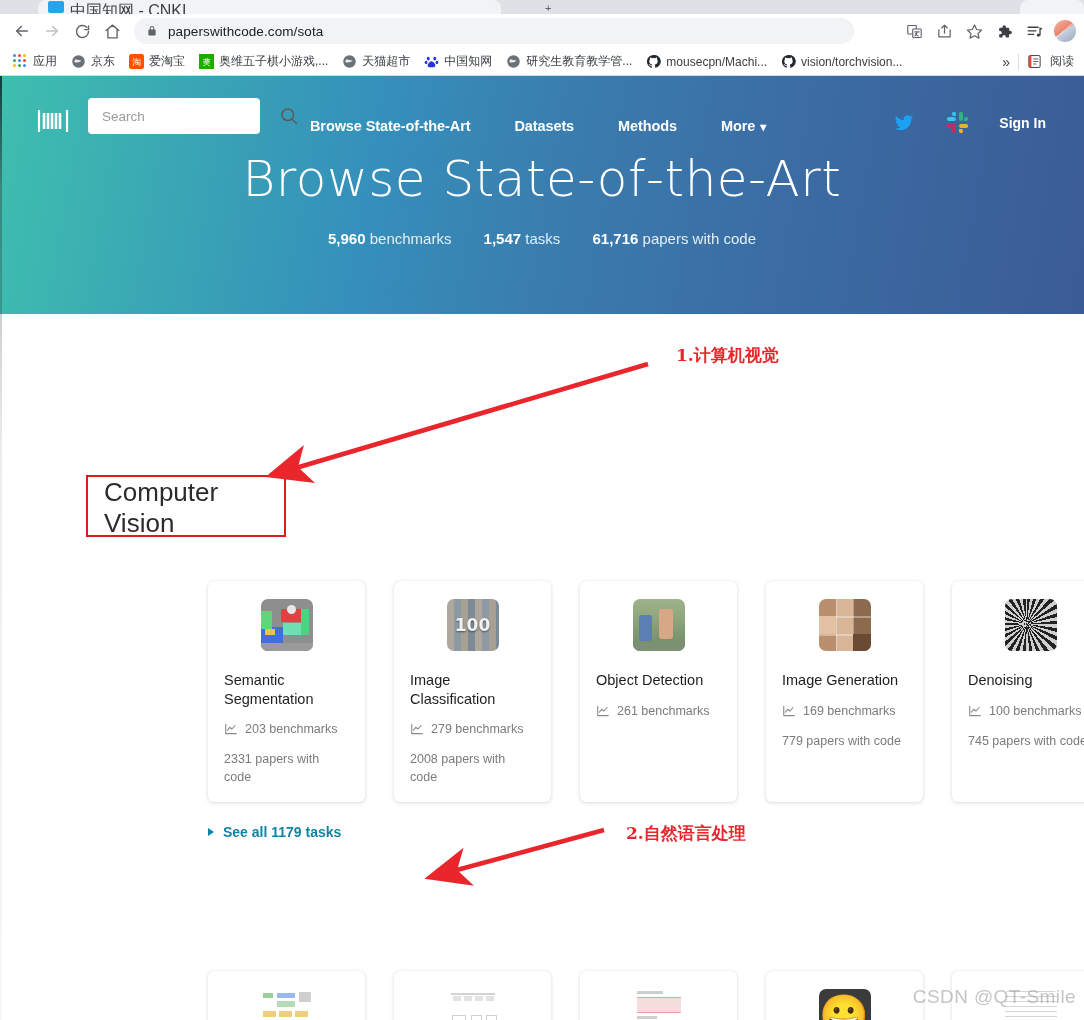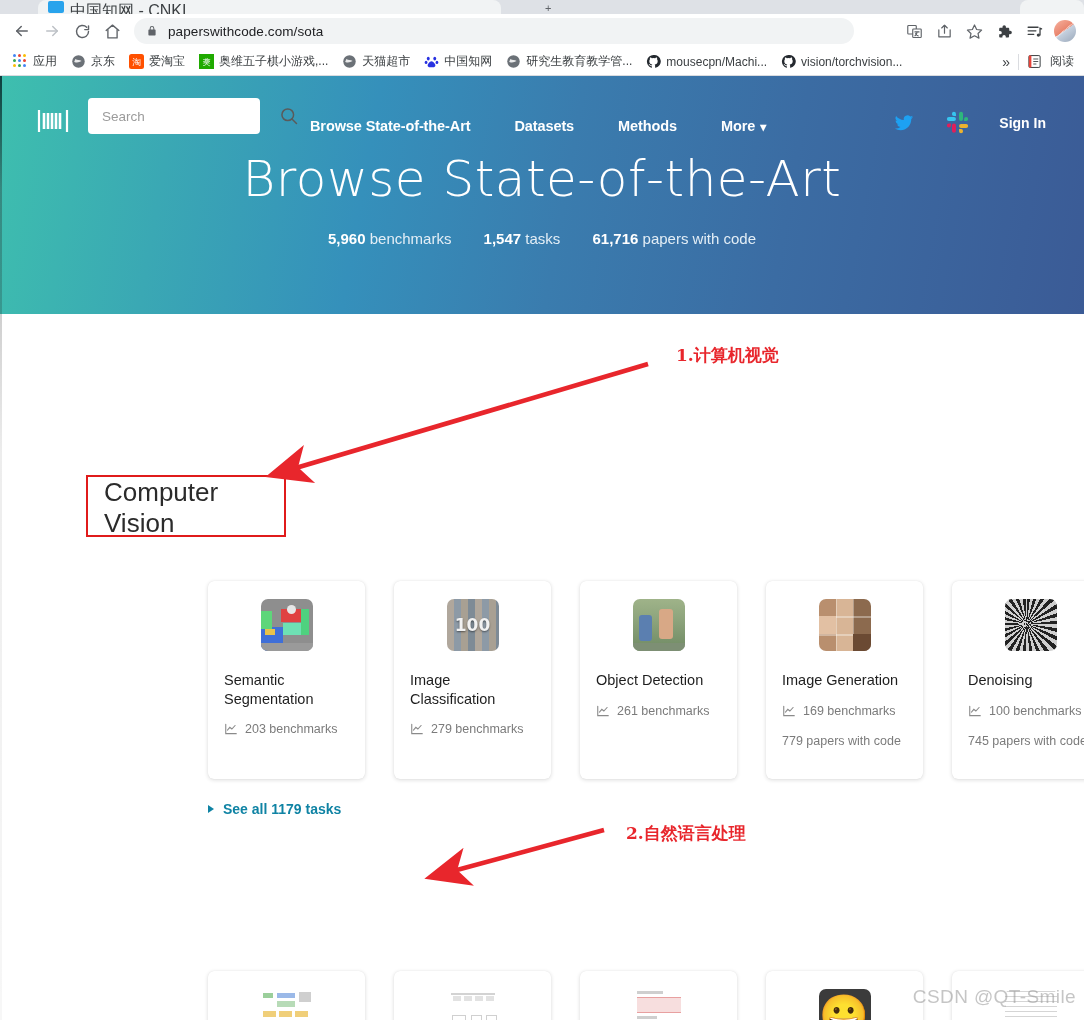--- a/index.html
+++ b/index.html
@@ -436,38 +436,40 @@
         <div class="card-title">Semantic Segmentation</div>
         <div class="card-bm">
           <span style="display:flex">
             <svg width="14" height="14" viewBox="0 0 24 24" fill="none" stroke="#8a8a8a" stroke-width="1.9" stroke-linecap="round">
                 <path d="M3 4v16h18"></path>
                 <polyline points="6 14 10 9 13.5 12 19 6"></polyline>
               </svg>
           </span>
           <span>203 benchmarks</span>
         </div>
+        <div class="card-papers">2331 papers with code</div>
       </div>
 
       <div class="card tall">
         <div class="card-ico" style="background:
                repeating-linear-gradient(90deg,#b0a79c 0 7px,#8d9aa6 7px 14px,#a8a093 14px 21px,#7e8b96 21px 28px),
                repeating-linear-gradient(0deg,rgba(0,0,0,.12) 0 7px,rgba(255,255,255,.12) 7px 14px);
                display:flex;align-items:center;justify-content:center;font-family:'DejaVu Sans',sans-serif;
                color:#f2f2f2;font-size:17px;font-weight:bold;text-shadow:0 1px 2px rgba(0,0,0,.5)">100</div>
         <div class="card-title">Image Classification</div>
         <div class="card-bm">
           <span style="display:flex">
             <svg width="14" height="14" viewBox="0 0 24 24" fill="none" stroke="#8a8a8a" stroke-width="1.9" stroke-linecap="round">
                 <path d="M3 4v16h18"></path>
                 <polyline points="6 14 10 9 13.5 12 19 6"></polyline>
               </svg>
           </span>
           <span>279 benchmarks</span>
         </div>
+        <div class="card-papers">2008 papers with code</div>
       </div>
 
       <div class="card tall">
         <div class="card-ico" style="background:linear-gradient(180deg,#9fb389 0%,#8da47c 40%,#6f8a63 100%);position:relative;overflow:hidden">
           <span style="position:absolute;left:6px;top:16px;width:13px;height:26px;background:#5b7fb0;border-radius:3px"></span>
           <span style="position:absolute;left:26px;top:10px;width:14px;height:30px;background:#d8a886;border-radius:3px"></span>
           <span style="position:absolute;left:0;top:44px;width:52px;height:8px;background:#7d8f74"></span>
         </div>
         <div class="card-title">Object Detection</div>
         <div class="card-bm">

